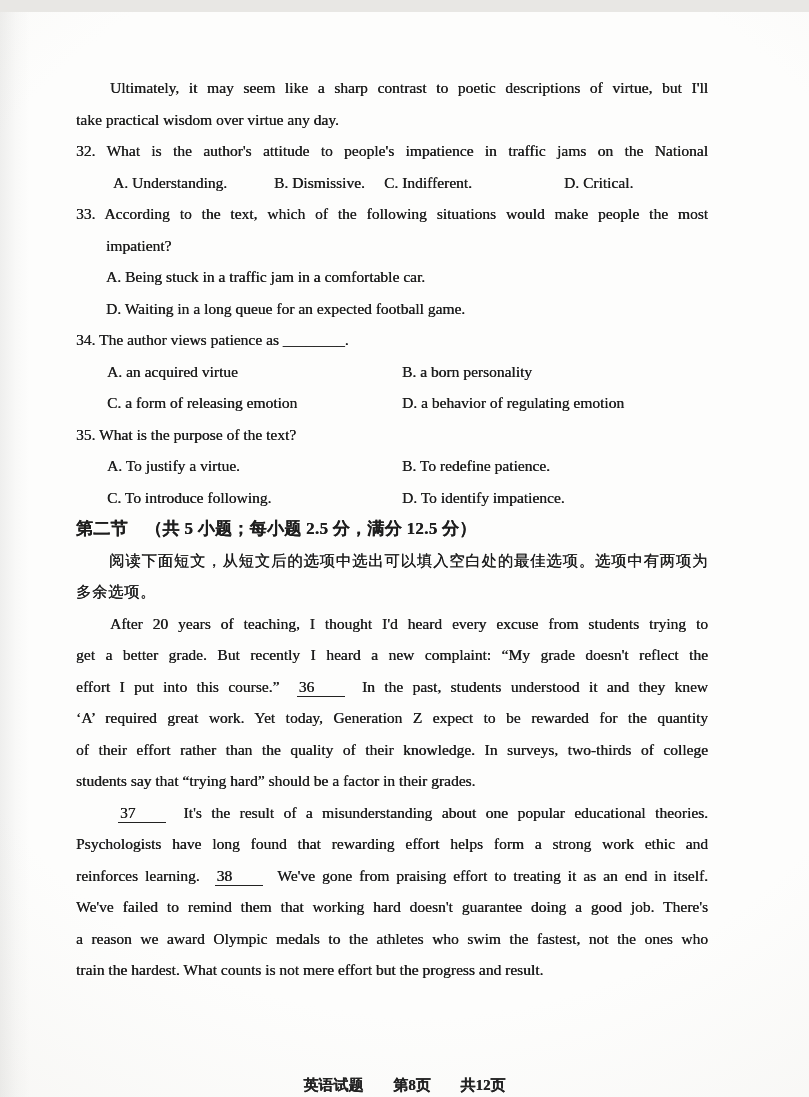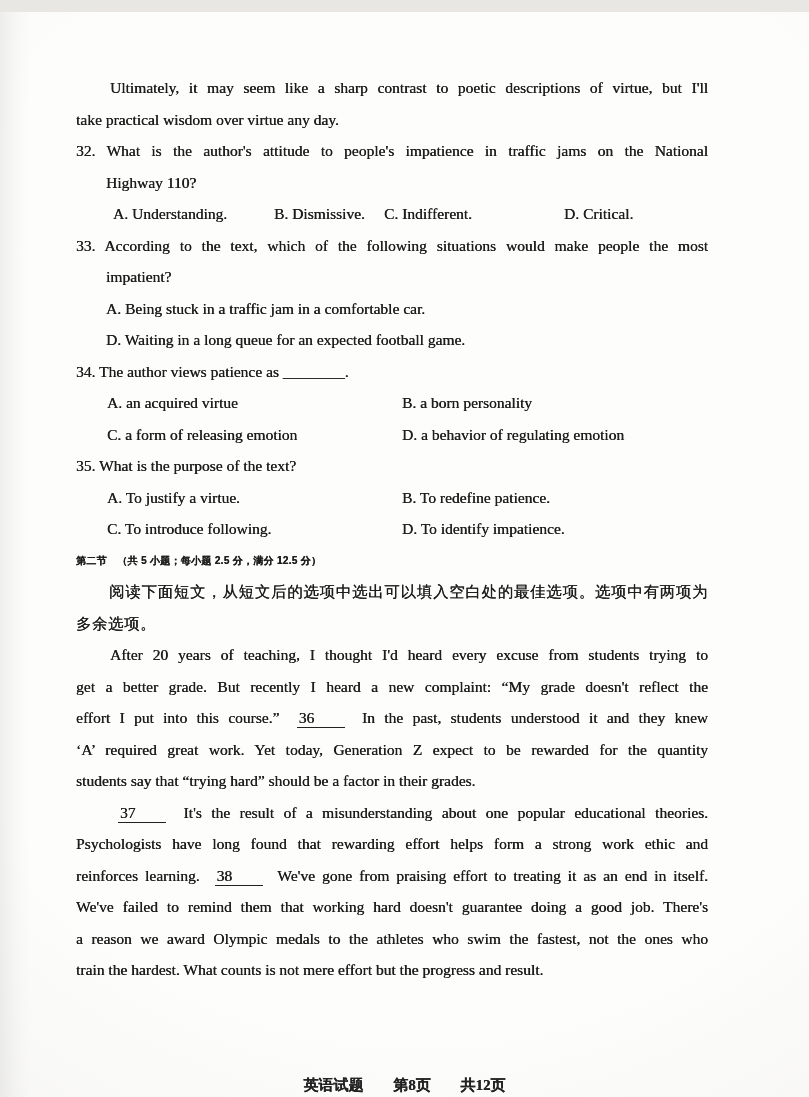--- a/index.html
+++ b/index.html
@@ -28,22 +28,22 @@
     white-space:normal;
     text-align:justify;
     text-align-last:justify;
     text-justify:inter-word;
     overflow:hidden;
   }
   .p-first{padding-left:34px;}
   .cn-first{padding-left:33px;}
   .q-cont,.opt{padding-left:30px;}
   .sec{
-    font-family:Liberation Sans, sans-serif;
-    font-weight:bold;font-size:10px;letter-spacing:0.3px;
+    font-family:Liberation Serif, serif;
+    font-weight:bold;font-size:17px;letter-spacing:0.3px;
   }
   .cn-first,.cn-last{letter-spacing:0.5px;}
   .col{position:absolute;white-space:nowrap;}
   .row4-0{left:37px;} .row4-1{left:198px;} .row4-2{left:308px;} .row4-3{left:488px;}
   .row2-0{left:31px;} .row2-1{left:326px;}
   .blank{
     display:inline-block;
     min-width:44px;
     text-align:center;
     border-bottom:1.5px solid #222;
@@ -62,21 +62,20 @@
   .footer span{margin:0 13px;}
 </style>
 </head>
 <body>
 
 <div class="page">
   <div class="body-lines" id="body-lines">
       <div class="line p-first j">Ultimately, it may seem like a sharp contrast to poetic descriptions of virtue, but I'll</div>
       <div class="line p-last">take practical wisdom over virtue any day.</div>
       <div class="line q-first j">32. What is the author's attitude to people's impatience in traffic jams on the National</div>
-      <div class="line q-cont">Highway 110?</div>
       <div class="line row4">
         <span class="col row4-0">A. Understanding.</span>
         <span class="col row4-1">B. Dismissive.</span>
         <span class="col row4-2">C. Indifferent.</span>
         <span class="col row4-3">D. Critical.</span>
       </div>
       <div class="line q-first j">33. According to the text, which of the following situations would make people the most</div>
       <div class="line q-cont">impatient?</div>
       <div class="line opt">A. Being stuck in a traffic jam in a comfortable car.</div>
       <div class="line opt">D. Waiting in a long queue for an expected football game.</div>
@@ -98,20 +97,21 @@
         <span class="col row2-0">C. To introduce following.</span>
         <span class="col row2-1">D. To identify impatience.</span>
       </div>
       <div class="line sec">第二节　（共 5 小题；每小题 2.5 分，满分 12.5 分）</div>
       <div class="line cn-first j">阅读下面短文，从短文后的选项中选出可以填入空白处的最佳选项。选项中有两项为</div>
       <div class="line cn-last">多余选项。</div>
       <div class="line p-first j">After 20 years of teaching, I thought I'd heard every excuse from students trying to</div>
       <div class="line p-mid j">get a better grade. But recently I heard a new complaint: “My grade doesn't reflect the</div>
       <div class="line p-mid j">effort I put into this course.” <span class="blank">36</span> In the past, students understood it and they knew</div>
       <div class="line p-mid j">‘A’ required great work. Yet today, Generation Z expect to be rewarded for the quantity</div>
+      <div class="line p-mid j">of their effort rather than the quality of their knowledge. In surveys, two-thirds of college</div>
       <div class="line p-last">students say that “trying hard” should be a factor in their grades.</div>
       <div class="line p-first j"><span class="blank">37</span> It's the result of a misunderstanding about one popular educational theories.</div>
       <div class="line p-mid j">Psychologists have long found that rewarding effort helps form a strong work ethic and</div>
       <div class="line p-mid j">reinforces learning. <span class="blank">38</span> We've gone from praising effort to treating it as an end in itself.</div>
       <div class="line p-mid j">We've failed to remind them that working hard doesn't guarantee doing a good job. There's</div>
       <div class="line p-mid j">a reason we award Olympic medals to the athletes who swim the fastest, not the ones who</div>
       <div class="line p-last">train the hardest. What counts is not mere effort but the progress and result.</div>
     </div>
   <div class="footer">
     <span>英语试题</span>

